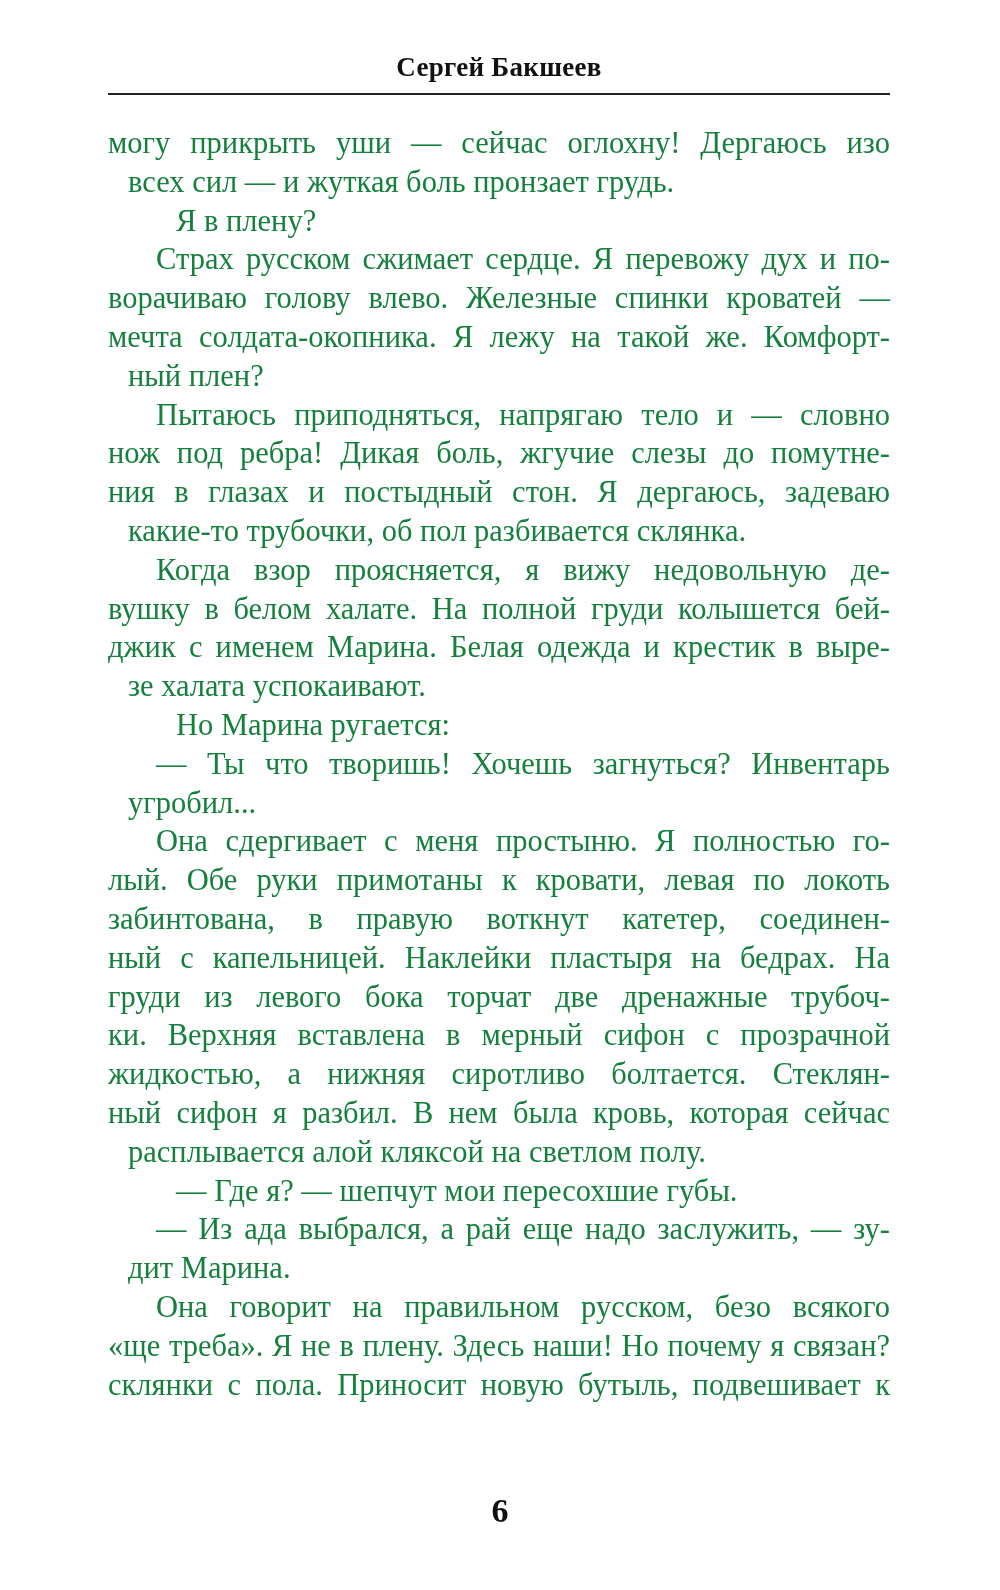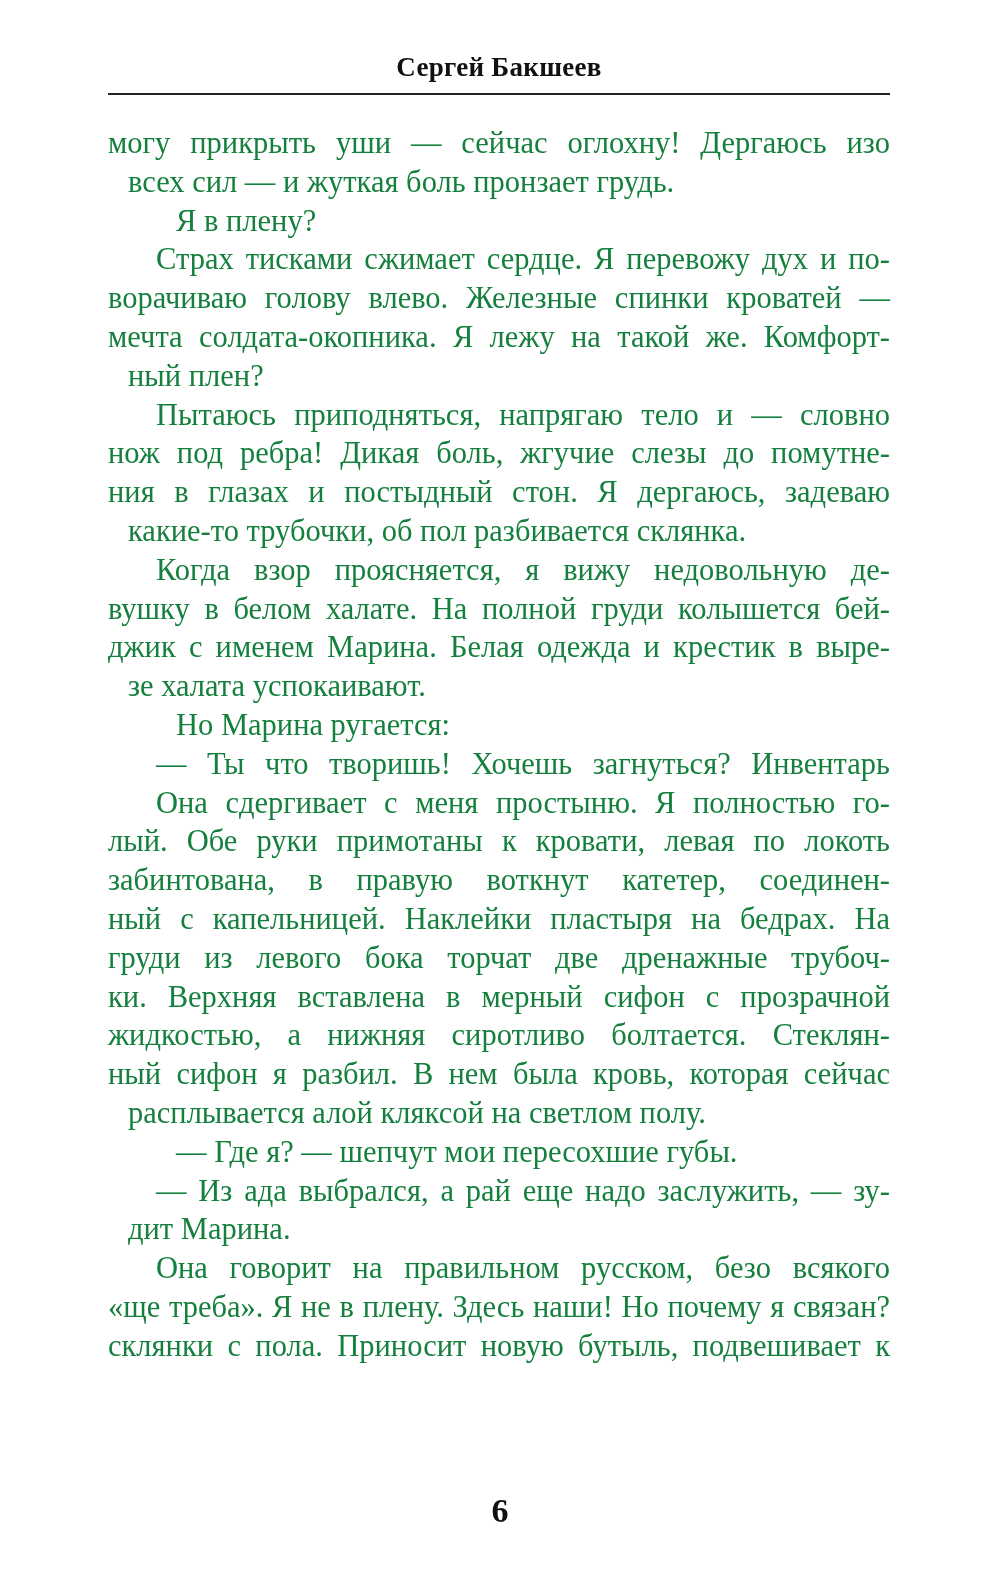--- a/index.html
+++ b/index.html
@@ -31,34 +31,35 @@
 <body>
 
 <div class="page">
   <div class="running-head">Сергей Бакшеев</div>
   <div class="rule"></div>
 
   <div class="body-text" id="body-text">
       <span class="ln">могу прикрыть уши — сейчас оглохну! Дергаюсь изо</span>
       <span class="ln last">всех сил — и жуткая боль пронзает грудь.</span>
       <span class="ln indent last">Я в плену?</span>
-      <span class="ln indent">Страх тисками сжимает сердце. Я перевожу дух и по-</span>
+      <span class="ln indent">Страх русском сжимает сердце. Я перевожу дух и по-</span>
       <span class="ln">ворачиваю голову влево. Железные спинки кроватей —</span>
       <span class="ln">мечта солдата-окопника. Я лежу на такой же. Комфорт-</span>
       <span class="ln last">ный плен?</span>
       <span class="ln indent">Пытаюсь приподняться, напрягаю тело и — словно</span>
       <span class="ln">нож под ребра! Дикая боль, жгучие слезы до помутне-</span>
       <span class="ln">ния в глазах и постыдный стон. Я дергаюсь, задеваю</span>
       <span class="ln last">какие-то трубочки, об пол разбивается склянка.</span>
       <span class="ln indent">Когда взор проясняется, я вижу недовольную де-</span>
       <span class="ln">вушку в белом халате. На полной груди колышется бей-</span>
       <span class="ln">джик с именем Марина. Белая одежда и крестик в выре-</span>
       <span class="ln last">зе халата успокаивают.</span>
       <span class="ln indent last">Но Марина ругается:</span>
       <span class="ln indent">— Ты что творишь! Хочешь загнуться? Инвентарь</span>
+      <span class="ln last">угробил...</span>
       <span class="ln indent">Она сдергивает с меня простыню. Я полностью го-</span>
       <span class="ln">лый. Обе руки примотаны к кровати, левая по локоть</span>
       <span class="ln">забинтована, в правую воткнут катетер, соединен-</span>
       <span class="ln">ный с капельницей. Наклейки пластыря на бедрах. На</span>
       <span class="ln">груди из левого бока торчат две дренажные трубоч-</span>
       <span class="ln">ки. Верхняя вставлена в мерный сифон с прозрачной</span>
       <span class="ln">жидкостью, а нижняя сиротливо болтается. Стеклян-</span>
       <span class="ln">ный сифон я разбил. В нем была кровь, которая сейчас</span>
       <span class="ln last">расплывается алой кляксой на светлом полу.</span>
       <span class="ln indent last">— Где я? — шепчут мои пересохшие губы.</span>

